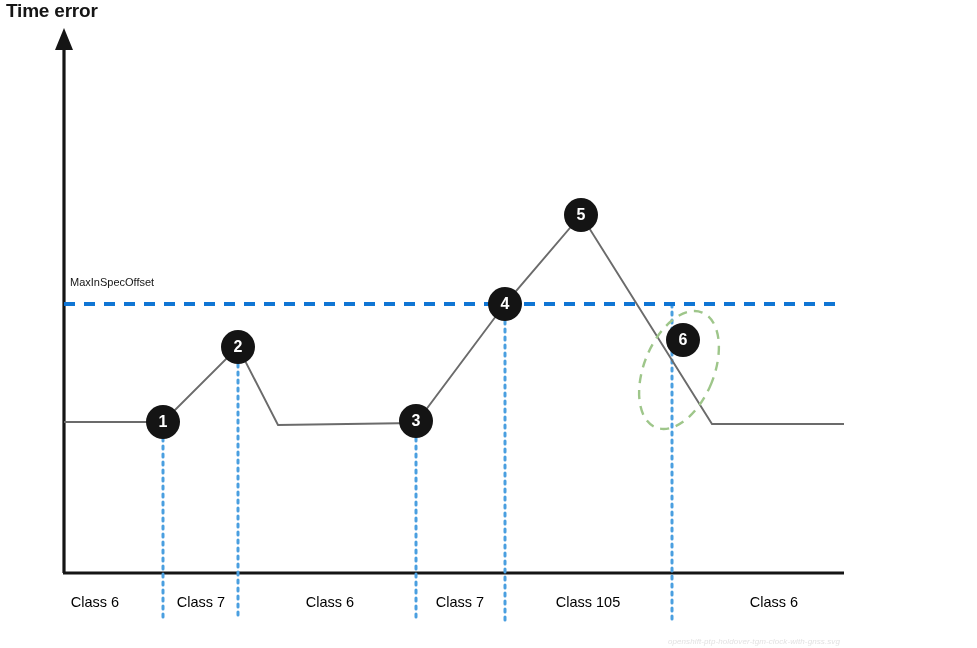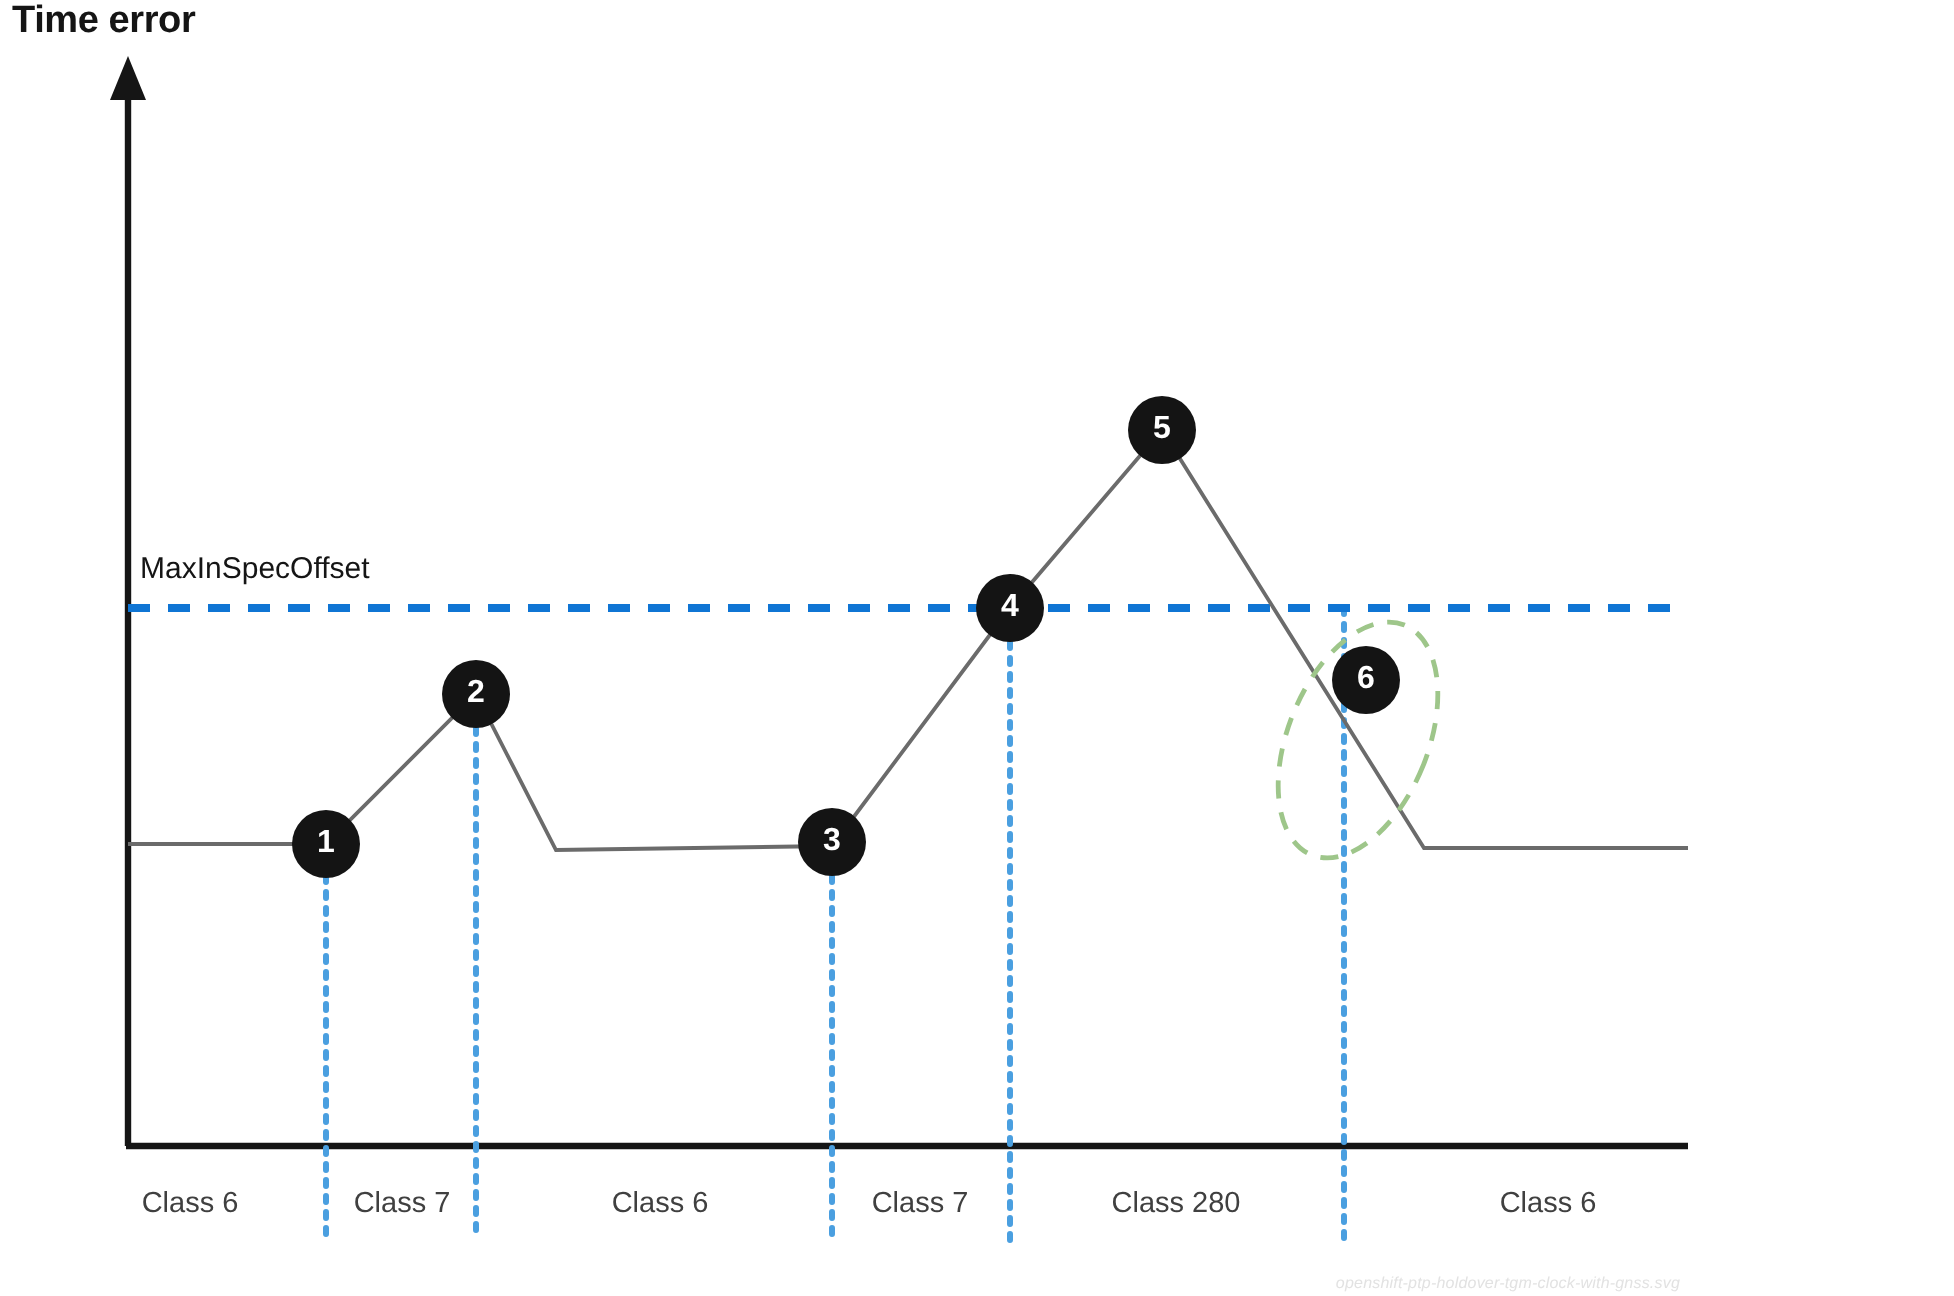--- a/index.html
+++ b/index.html
@@ -35,35 +35,35 @@
     font-size: 19px;
     font-weight: 400;
     color: #151515;
     letter-spacing: -0.2px;
     white-space: nowrap;
   }
   .spec-label {
     position: absolute;
     left: 70px;
     top: 276px;
-    font-size: 15px;
+    font-size: 11px;
     color: #151515;
     white-space: nowrap;
   }
   svg.plot {
     position: absolute;
     left: 0;
     top: 0;
     width: 977px;
     height: 648px;
   }
   .class-label {
     position: absolute;
     font-size: 14.5px;
-    color: #404040;
+    color: #000000;
     text-align: center;
     white-space: nowrap;
     transform: translateX(-50%);
   }
   .marker {
     position: absolute;
     width: 34px;
     height: 34px;
     border-radius: 50%;
     background: #141414;
@@ -139,18 +139,18 @@
     <span>5</span>
   </div>
   <div class="marker" style="left:683px; top:340px;">
     <span>6</span>
   </div>
 
   <div class="class-label" style="left:95px; top:594px;">Class 6</div>
   <div class="class-label" style="left:201px; top:594px;">Class 7</div>
   <div class="class-label" style="left:330px; top:594px;">Class 6</div>
   <div class="class-label" style="left:460px; top:594px;">Class 7</div>
-  <div class="class-label" style="left:588px; top:594px;">Class 280</div>
+  <div class="class-label" style="left:588px; top:594px;">Class 105</div>
   <div class="class-label" style="left:774px; top:594px;">Class 6</div>
 
   <div class="watermark">openshift-ptp-holdover-tgm-clock-with-gnss.svg</div>
 
 </div>
 
 </body></html>

